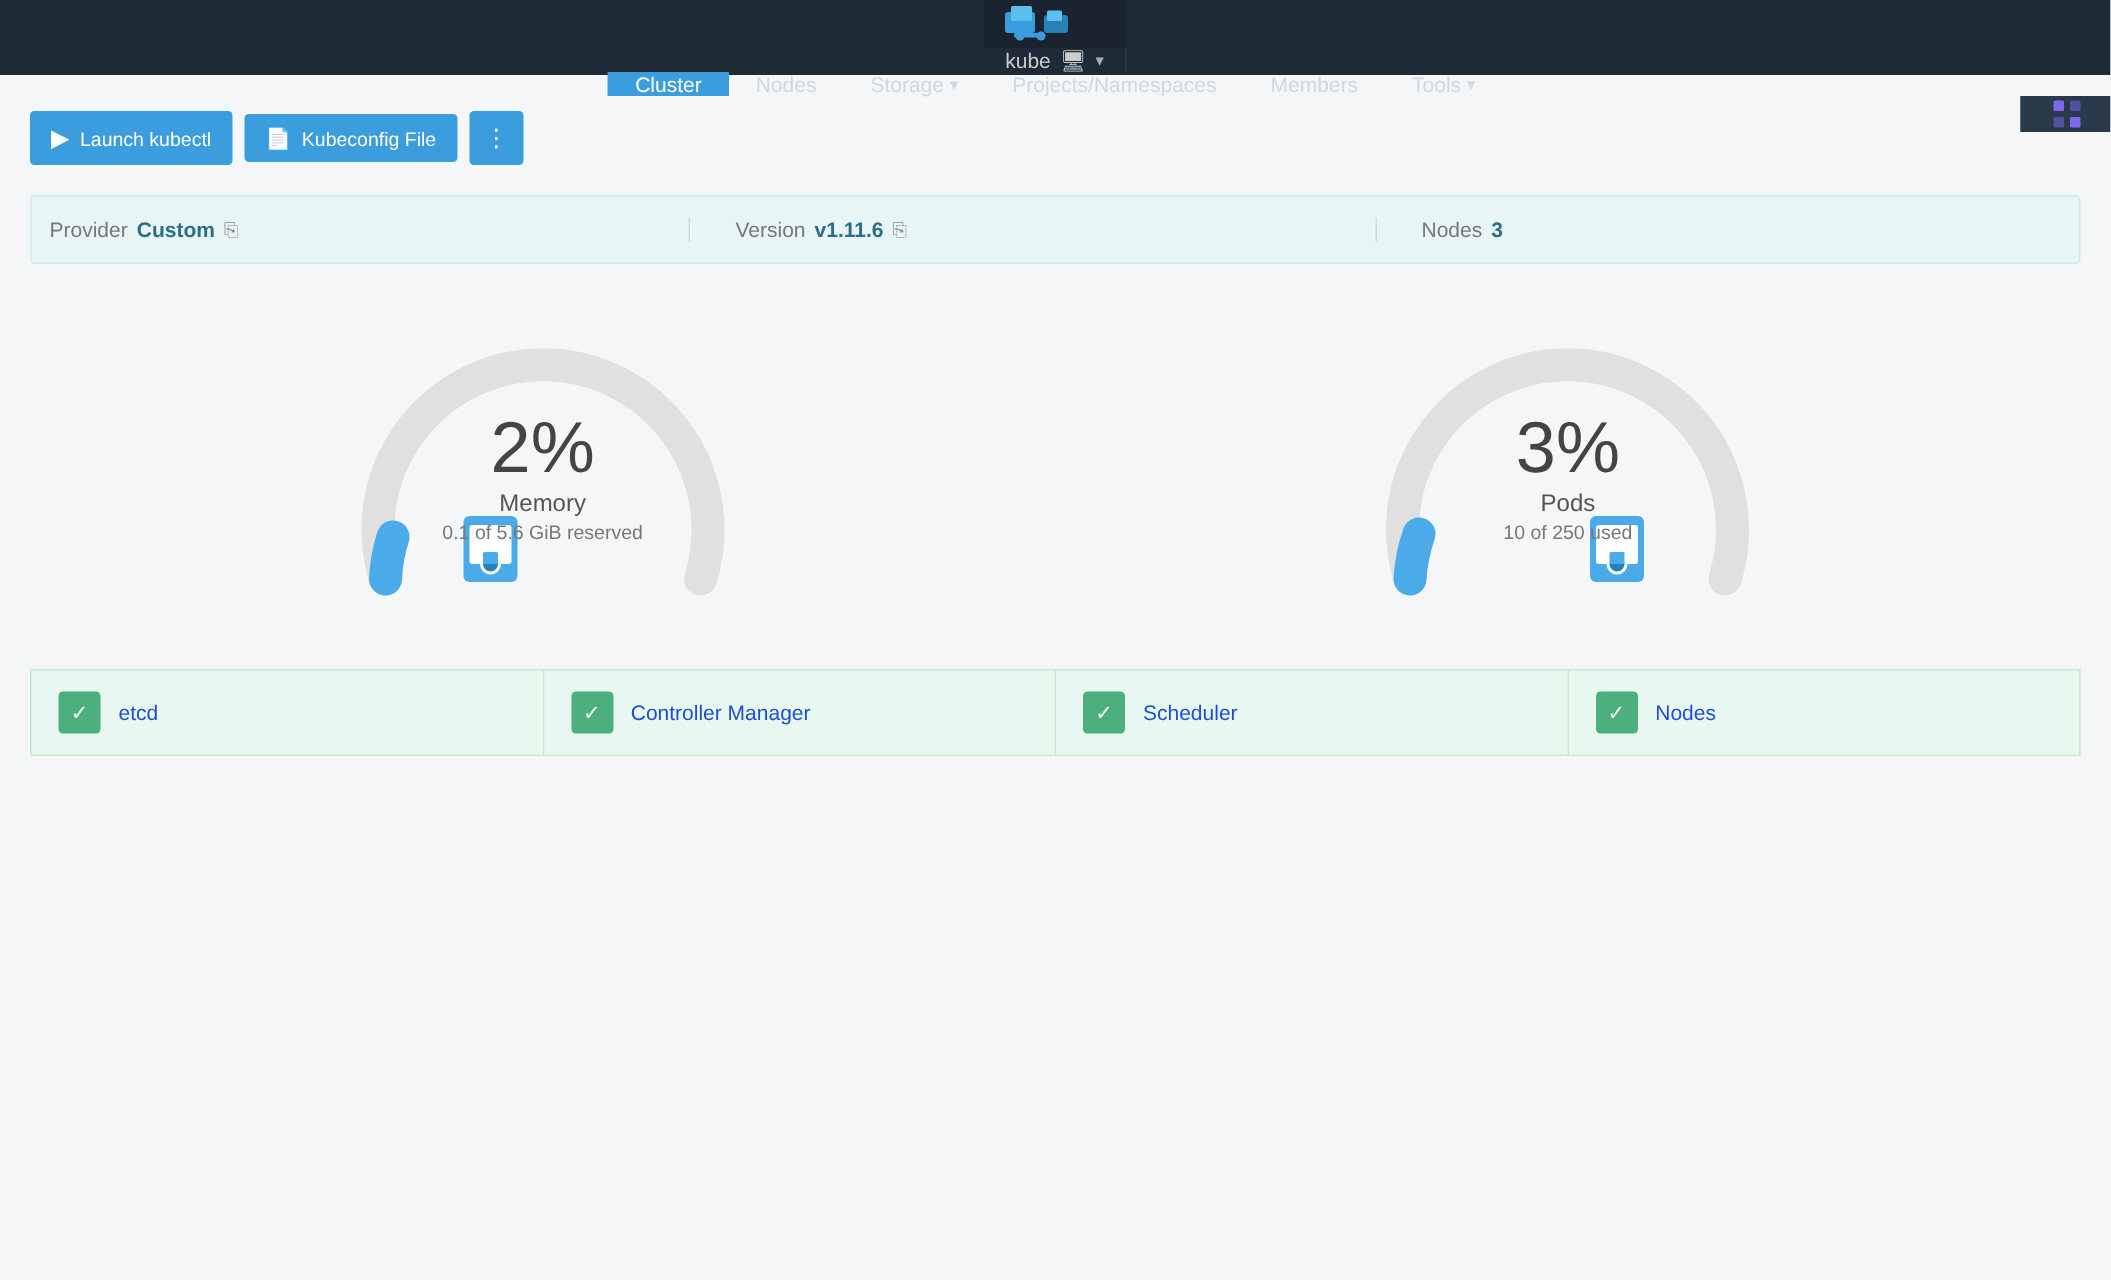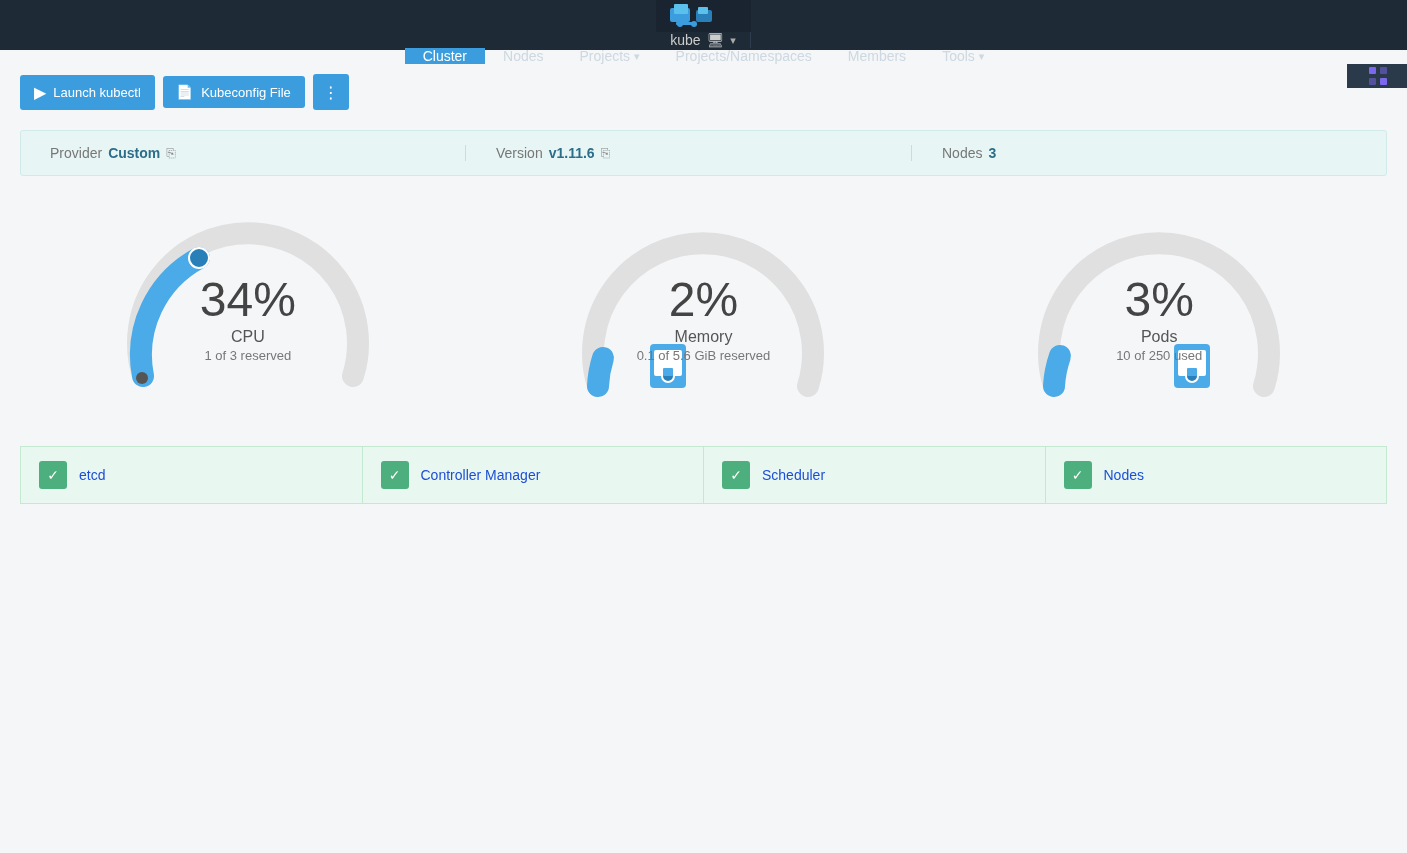--- a/index.html
+++ b/index.html
@@ -132,21 +132,21 @@
       font-size: 16px;
     }
 
     
     .info-bar {
       display: flex;
       align-items: center;
       background: #e8f5f5;
       border: 1px solid #d0eaea;
       border-radius: 3px;
-      padding: 14px 29px;
+      padding: 14px 12px;
       margin-bottom: 30px;
       font-size: 14px;
       color: #555;
     }
     .info-bar-item {
       flex: 1;
       display: flex;
       align-items: center;
       gap: 6px;
     }
@@ -269,21 +269,21 @@
   </div>
 
   <div class="nav-items">
     <a class="nav-item active">
       <span>Cluster</span>
     </a>
     <a class="nav-item">
       <span>Nodes</span>
     </a>
     <a class="nav-item">
-      <span>Projects</span>
+      <span>Storage</span>
       <span class="chevron">▾</span>
     </a>
     <a class="nav-item">
       <span>Projects/Namespaces</span>
     </a>
     <a class="nav-item">
       <span>Members</span>
     </a>
     <a class="nav-item">
       <span>Tools</span>
@@ -333,39 +333,20 @@
       <span class="copy-icon">⎘</span>
     </div>
     <div class="info-bar-item" style="padding-left:30px;">
       <span class="info-bar-label">Nodes</span>
       <span class="info-bar-value">3</span>
     </div>
   </div>
 
   <div class="gauges-row">
 
-    <div class="gauge-container">
-      <div class="gauge-svg-wrapper">
-        <svg width="270" height="200" viewBox="0 0 270 200">
-
-          <path d="M 30 170 A 110 110 0 1 1 240 170" fill="none" stroke="#e0e0e0" stroke-width="22" stroke-linecap="round"></path>
-
-          <path d="M 30 170 A 110 110 0 0 1 86 52" fill="none" stroke="#4baae8" stroke-width="22" stroke-linecap="round"></path>
-
-          <circle cx="86" cy="52" r="10" fill="#2980b9" stroke="#fff" stroke-width="2"></circle>
-
-          <circle cx="29" cy="172" r="6" fill="#555"></circle>
-        </svg>
-        <div class="gauge-center-text">
-          <div class="gauge-percent">34%</div>
-          <div class="gauge-label">CPU</div>
-          <div class="gauge-sublabel">1 of 3 reserved</div>
-        </div>
-      </div>
-    </div>
 
     <div class="gauge-container">
       <div class="gauge-svg-wrapper">
         <svg width="270" height="220" viewBox="0 0 270 220">
 
           <path d="M 30 180 A 110 110 0 1 1 240 180" fill="none" stroke="#e0e0e0" stroke-width="22" stroke-linecap="round"></path>
 
           <path d="M 30 180 A 110 110 0 0 1 35 152" fill="none" stroke="#4baae8" stroke-width="22" stroke-linecap="round"></path>
 
           <g transform="translate(100, 160)">

